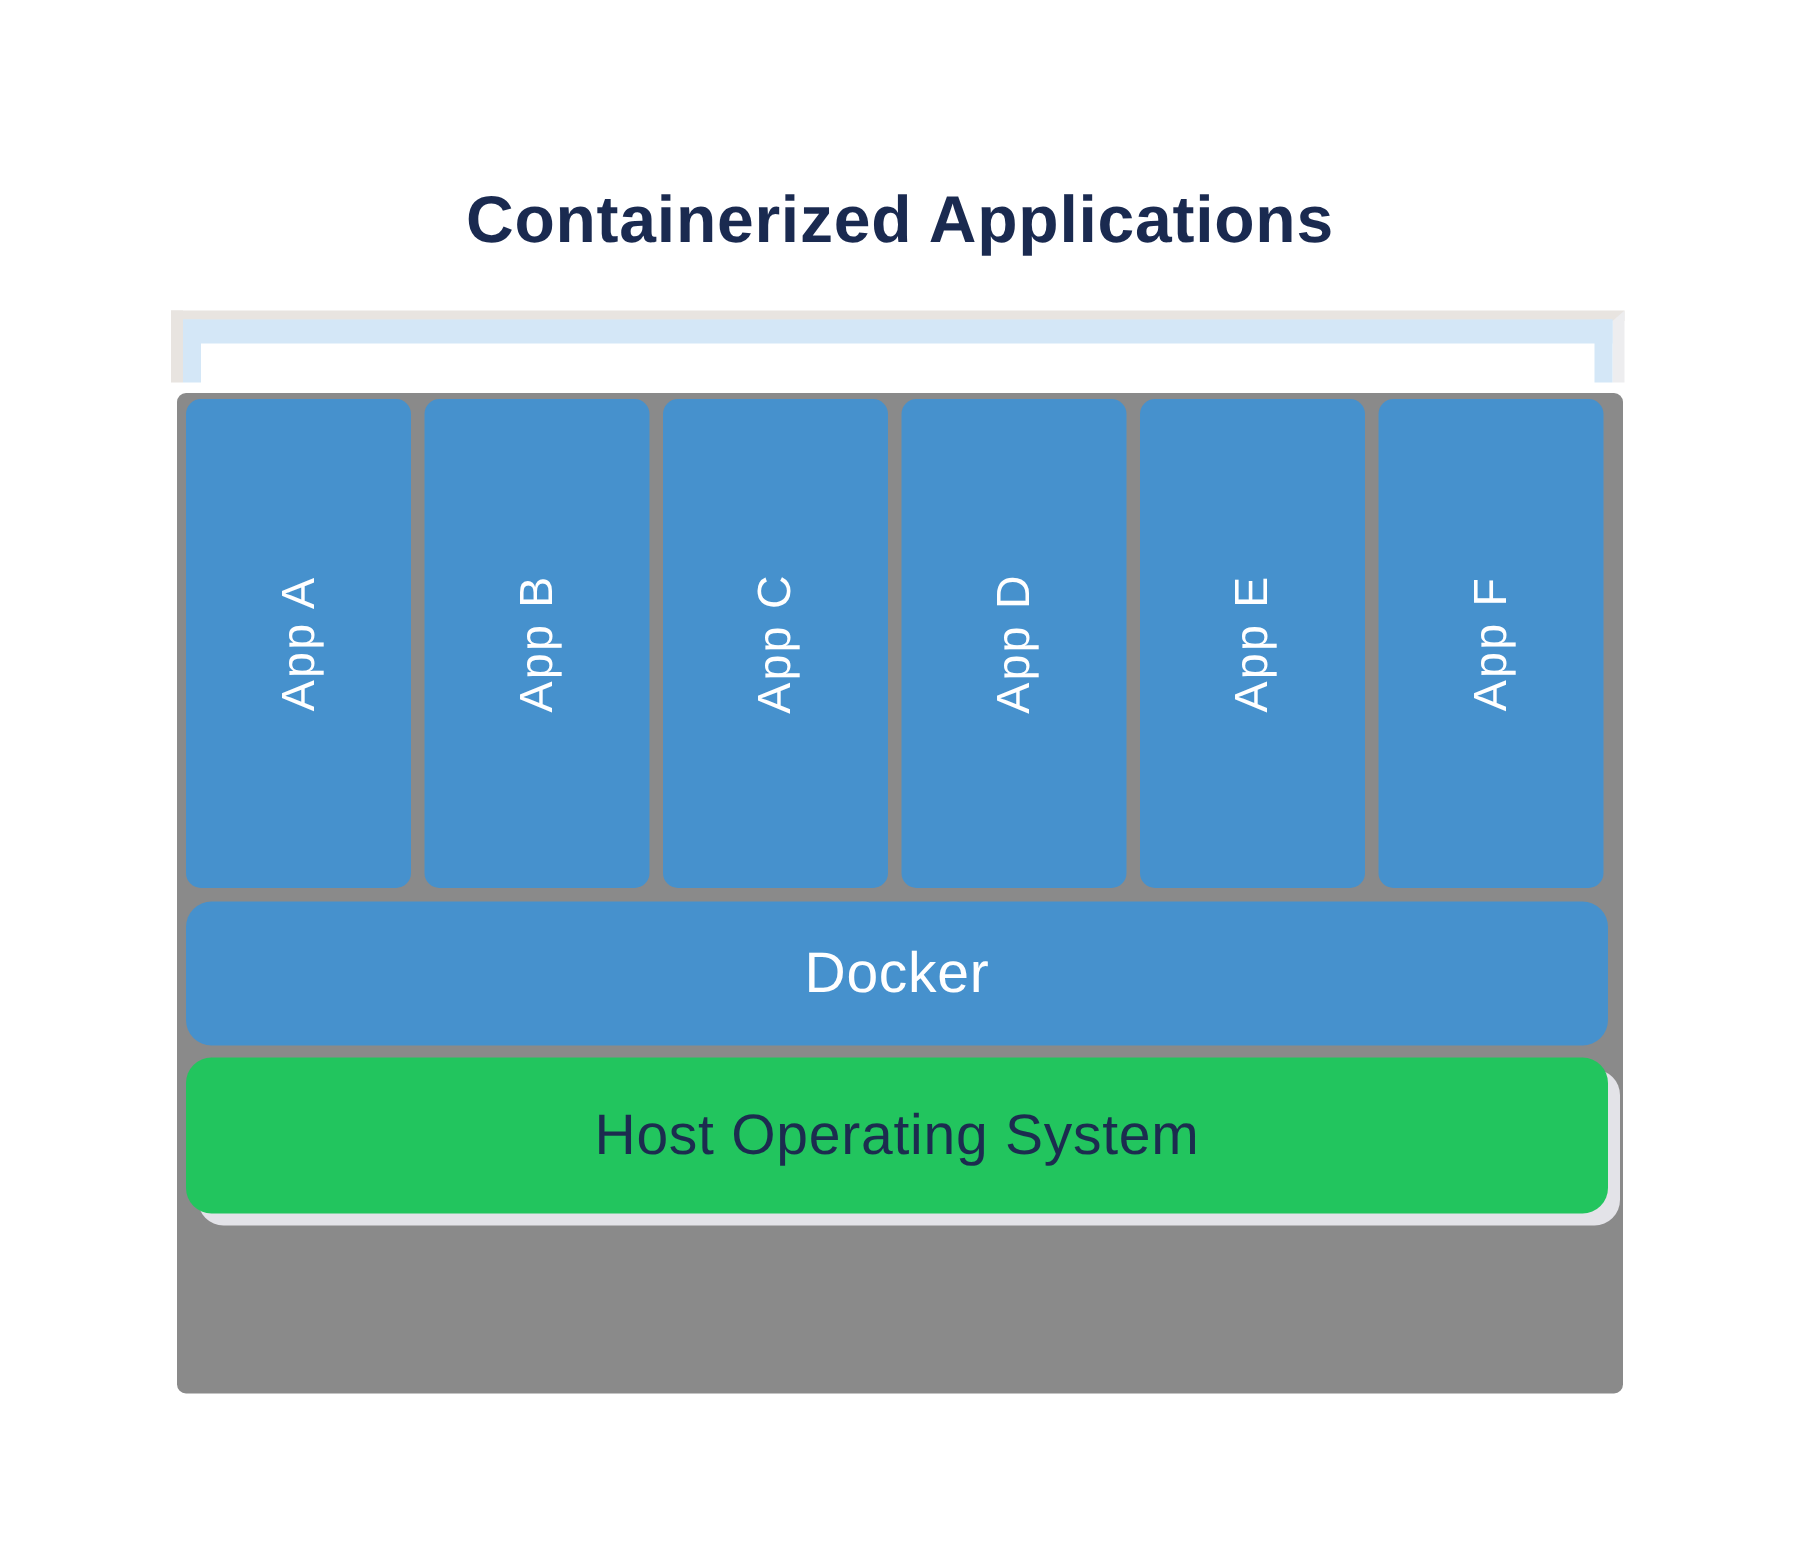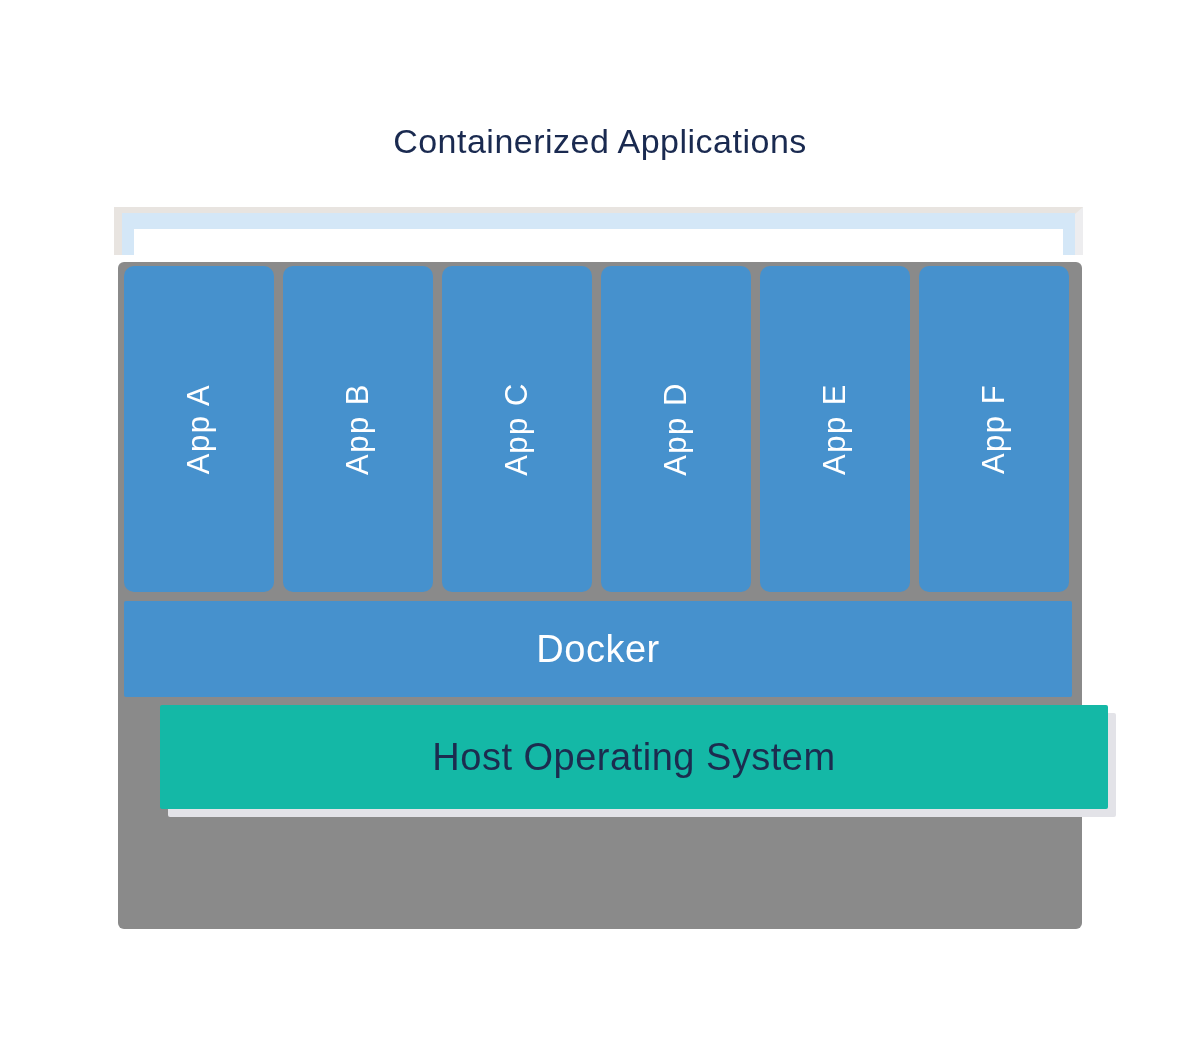--- a/index.html
+++ b/index.html
@@ -7,22 +7,22 @@
     position:relative;
     width:1200px;height:1039px;
     background:#ffffff;
     font-family:"Liberation Sans", sans-serif;
     overflow:hidden;
   }
   .title{
     position:absolute;
     top:122px;left:0;width:100%;
     text-align:center;
-    font-size:34px;
-    font-weight:400;
+    font-size:44px;
+    font-weight:700;
     letter-spacing:0.5px;
   }
   
   .bracket{position:absolute;left:122px;top:213px;width:953px;height:42px;}
   .bracket-grey{
     position:absolute;left:-8px;right:-8px;top:-6px;bottom:0;
     border-top:7px solid #E8E4E0;
     border-left:8px solid #E8E4E0;
     border-right:8px solid #EDEDEF;
   }
@@ -53,21 +53,21 @@
     transform:rotate(-90deg);
     white-space:nowrap;
     color:#ffffff;
     font-size:31px;
     letter-spacing:1.5px;
   }
   .bar{
     position:absolute;
     left:124px;width:948px;
     display:flex;align-items:center;justify-content:center;
-    border-radius:2px;
+    border-radius:17px;
     font-size:38px;
     letter-spacing:0.5px;
   }
   .bar-docker{top:601px;height:96px;color:#ffffff;}
   .bar-host{top:705px;height:104px;box-shadow:8px 8px 0 #E3E3E8;}
   .bar-infra{top:820px;height:102px;color:#ffffff;}
 </style>
 </head>
 <body>
 
@@ -100,18 +100,18 @@
     </div>
     <div class="app-box" style="background: rgb(70, 145, 205);">
       <span class="app-label">App F</span>
     </div>
   </div>
 
   <div class="bar bar-docker" style="background: rgb(70, 145, 205);">
     <span>Docker</span>
   </div>
 
-  <div class="bar bar-host" style="background: #14b8a6; color: rgb(28, 44, 79); margin-left: 36px;">
+  <div class="bar bar-host" style="background: #22c55e; color: rgb(28, 44, 79);">
     <span>Host Operating System</span>
   </div>
 
 
 </div>
 
 </body></html>

